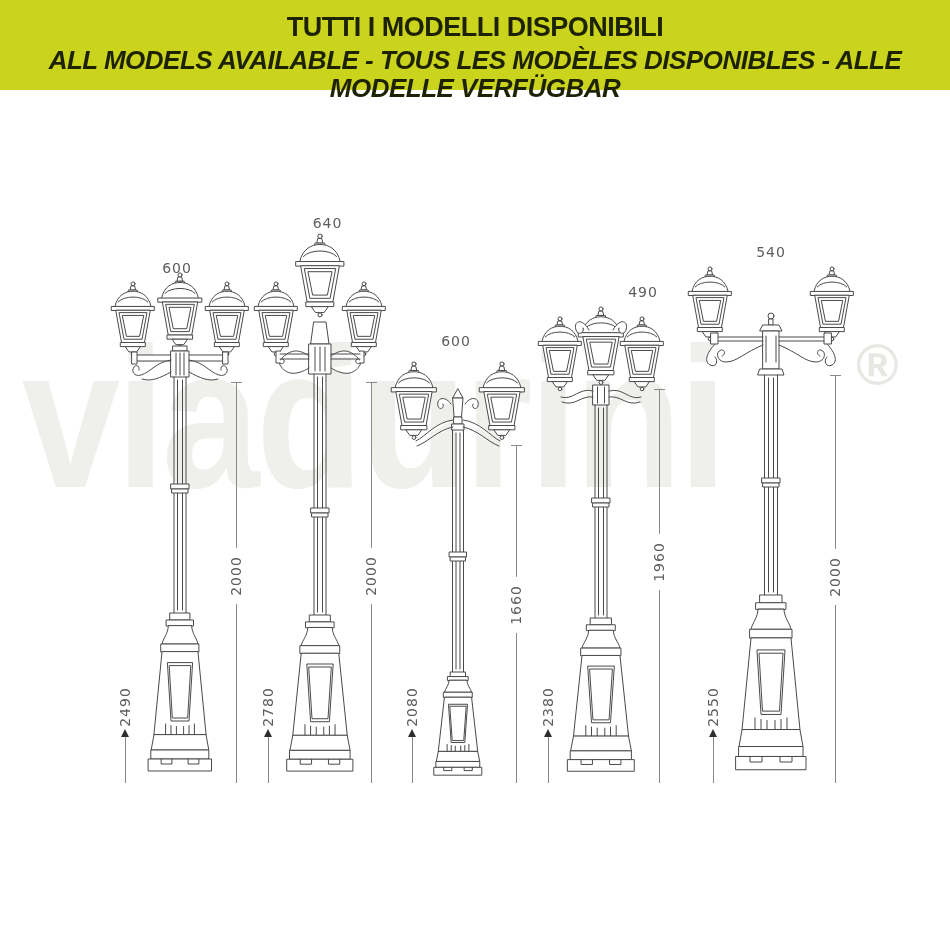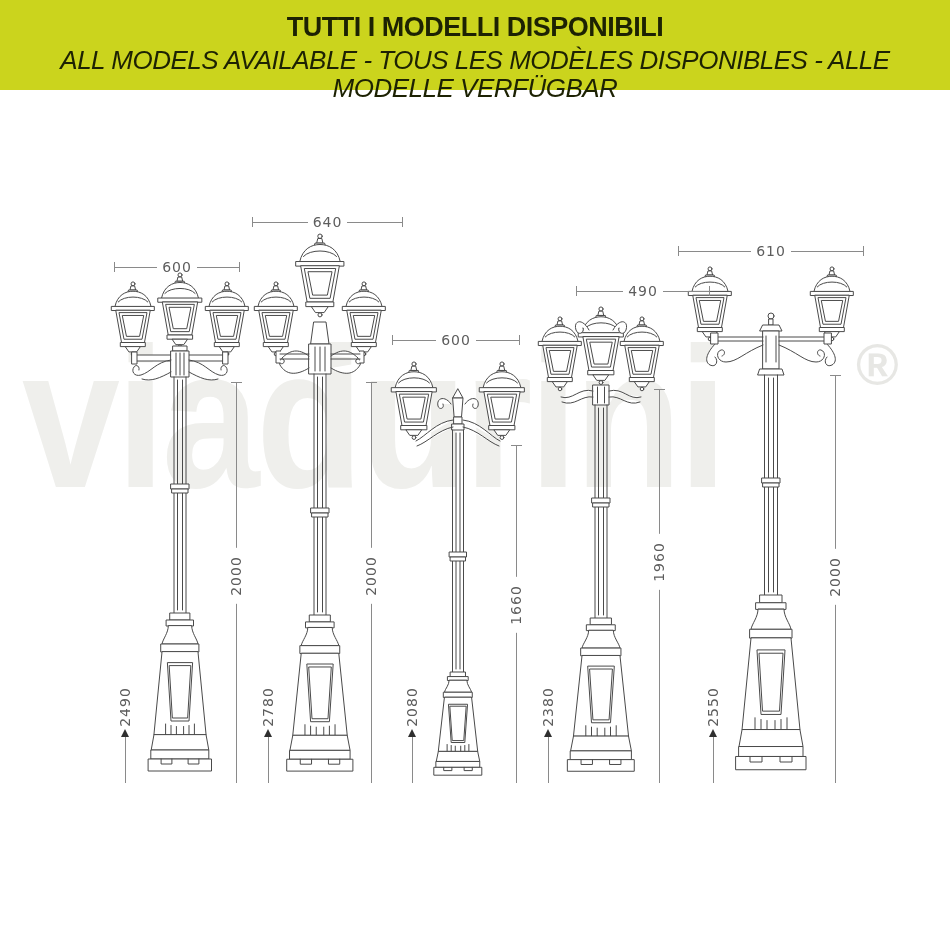--- a/index.html
+++ b/index.html
@@ -2,38 +2,38 @@
 <html><head>
 <meta charset="utf-8">
 <style>
   html,body{margin:0;padding:0;background:#fff;}
   #stage{position:relative;width:950px;height:950px;background:#fff;overflow:hidden;
          font-family:"Liberation Sans",sans-serif;}
 
   
   #banner{position:absolute;left:0;top:0;width:950px;height:90px;text-align:center;}
   #banner .l1{margin:0;padding-top:13px;font-size:27px;font-weight:bold;letter-spacing:-0.5px;line-height:1.1;}
-  #banner .l2{margin:0;padding-top:3px;font-size:26px;font-weight:normal;font-style:italic;letter-spacing:-0.5px;line-height:1.1;text-align:center;}
+  #banner .l2{margin:0;padding-top:3px;font-size:26px;font-weight:bold;font-style:italic;letter-spacing:-0.5px;line-height:1.1;text-align:center;}
 
   
   #wm{position:absolute;left:22px;top:318px;z-index:0;font-weight:bold;font-size:200px;
       letter-spacing:-4px;line-height:1;transform:scaleX(0.88);transform-origin:left top;
       user-select:none;white-space:nowrap;}
   #wm-r{position:absolute;left:856px;top:336px;z-index:0;font-size:58px;font-weight:bold;line-height:1;}
 
   
   .art{position:absolute;left:0;top:0;width:950px;height:950px;z-index:1;}
   .art path,.art rect,.art circle{stroke:#4a4a4a;stroke-width:1px;fill:#fff;
         vector-effect:non-scaling-stroke;stroke-linecap:round;stroke-linejoin:round;}
   .art .nf{fill:none;}
 
   
   .dim,.dimv,.dimt{position:absolute;z-index:2;color:#5d5d5d;
         font-family:"DejaVu Sans",sans-serif;font-size:14px;letter-spacing:1px;}
-  .dim{display:flex;align-items:center;height:14px;}
+  .dim{display:flex;align-items:center;height:14px;flex-direction:column;}
   .dim .tick{width:1px;height:10px;background:#8a8a8a;}
   .dim .line{flex:1;border-top:1px solid #8a8a8a;}
   .dim .lbl{padding:0 5px;line-height:14px;}
 
   .dimv{width:0;}
   .dimv .vline{position:absolute;left:0;top:0;bottom:0;width:1px;background:#8a8a8a;}
   .dimv .tick{position:absolute;left:-5px;top:0;width:11px;height:1px;background:#8a8a8a;}
   .dimv .lbl{position:absolute;left:0;background:#fff;padding:0 8px;white-space:nowrap;
              transform:translate(-50%,-50%) rotate(-90deg);}
 
@@ -223,21 +223,21 @@
   <div class="dim" style="left:536px;top:284px;width:134px;padding-left:40px;">
     <span class="tick"></span>
       <span class="line"></span>
     <span class="lbl">490</span>
     <span class="line"></span>
       <span class="tick"></span>
   </div>
   <div class="dim" style="left:678px;top:244px;width:186px;">
     <span class="tick"></span>
       <span class="line"></span>
-    <span class="lbl">610</span>
+    <span class="lbl">540</span>
     <span class="line"></span>
       <span class="tick"></span>
   </div>
 
   <div class="dimv" style="left:236px;top:382px;height:401px;">
     <span class="tick"></span>
       <span class="vline"></span>
     <span class="lbl" style="top:194px;">2000</span>
   </div>
   <div class="dimv" style="left:371px;top:382px;height:401px;">

